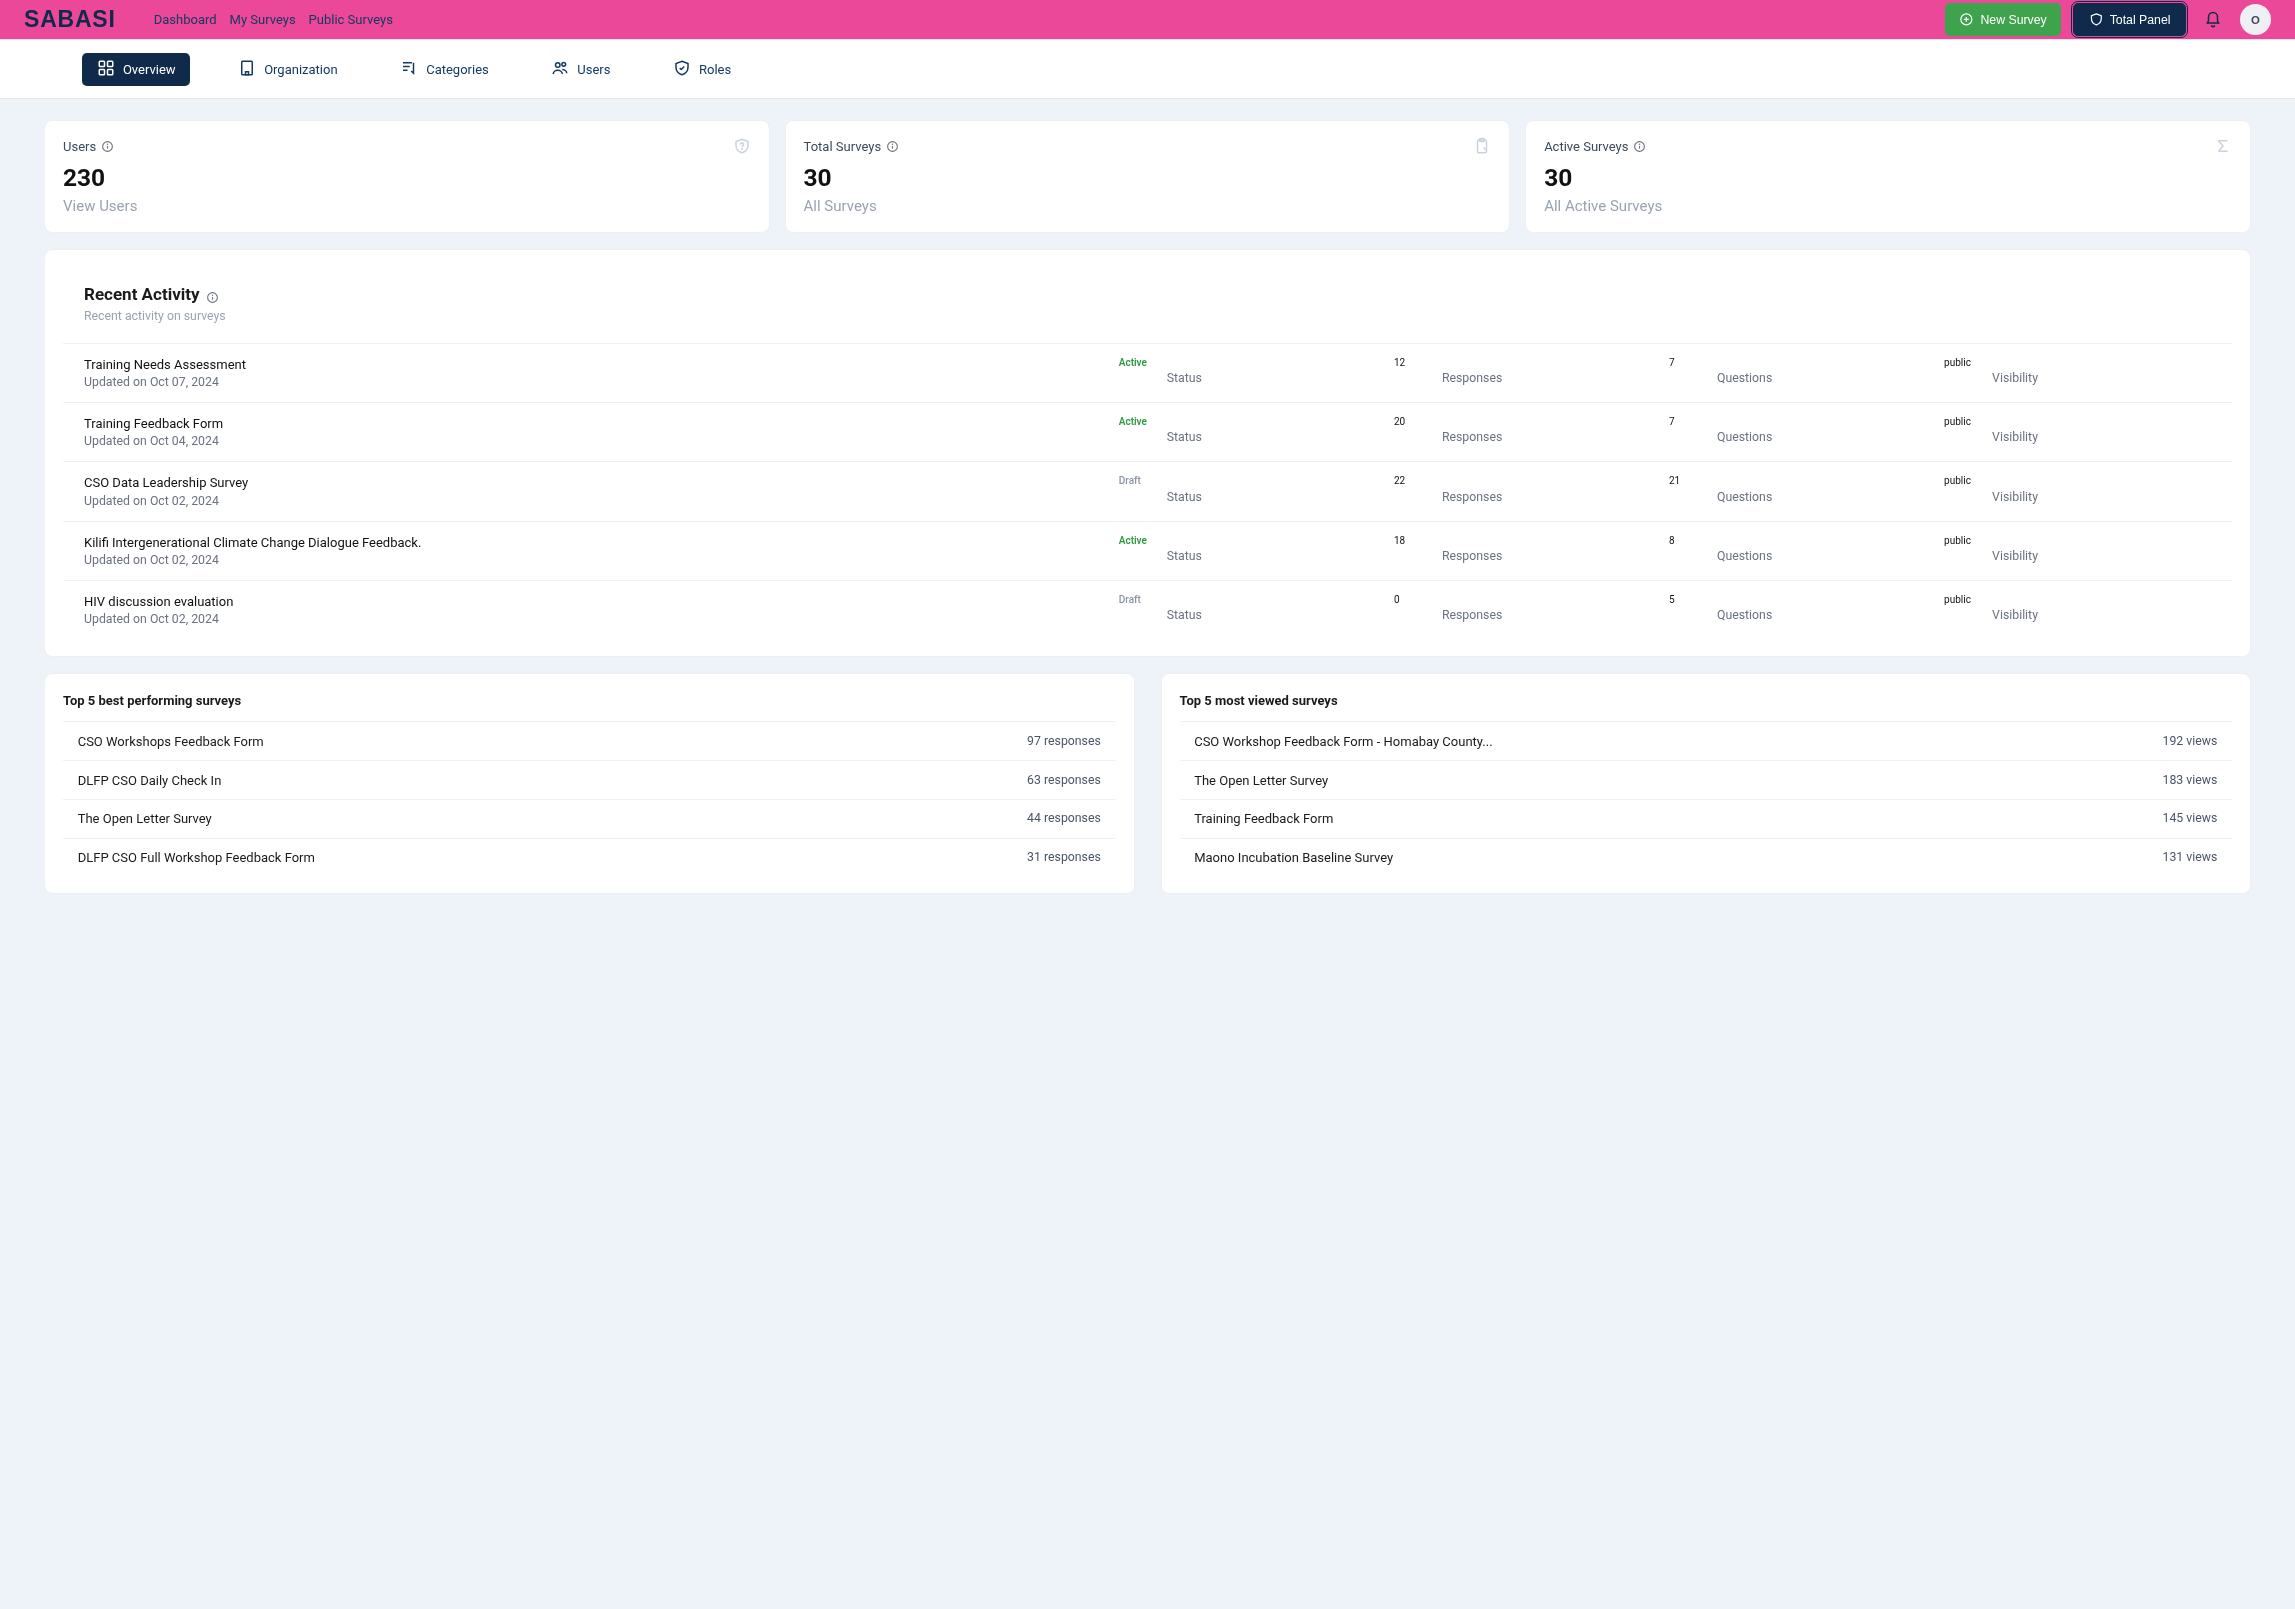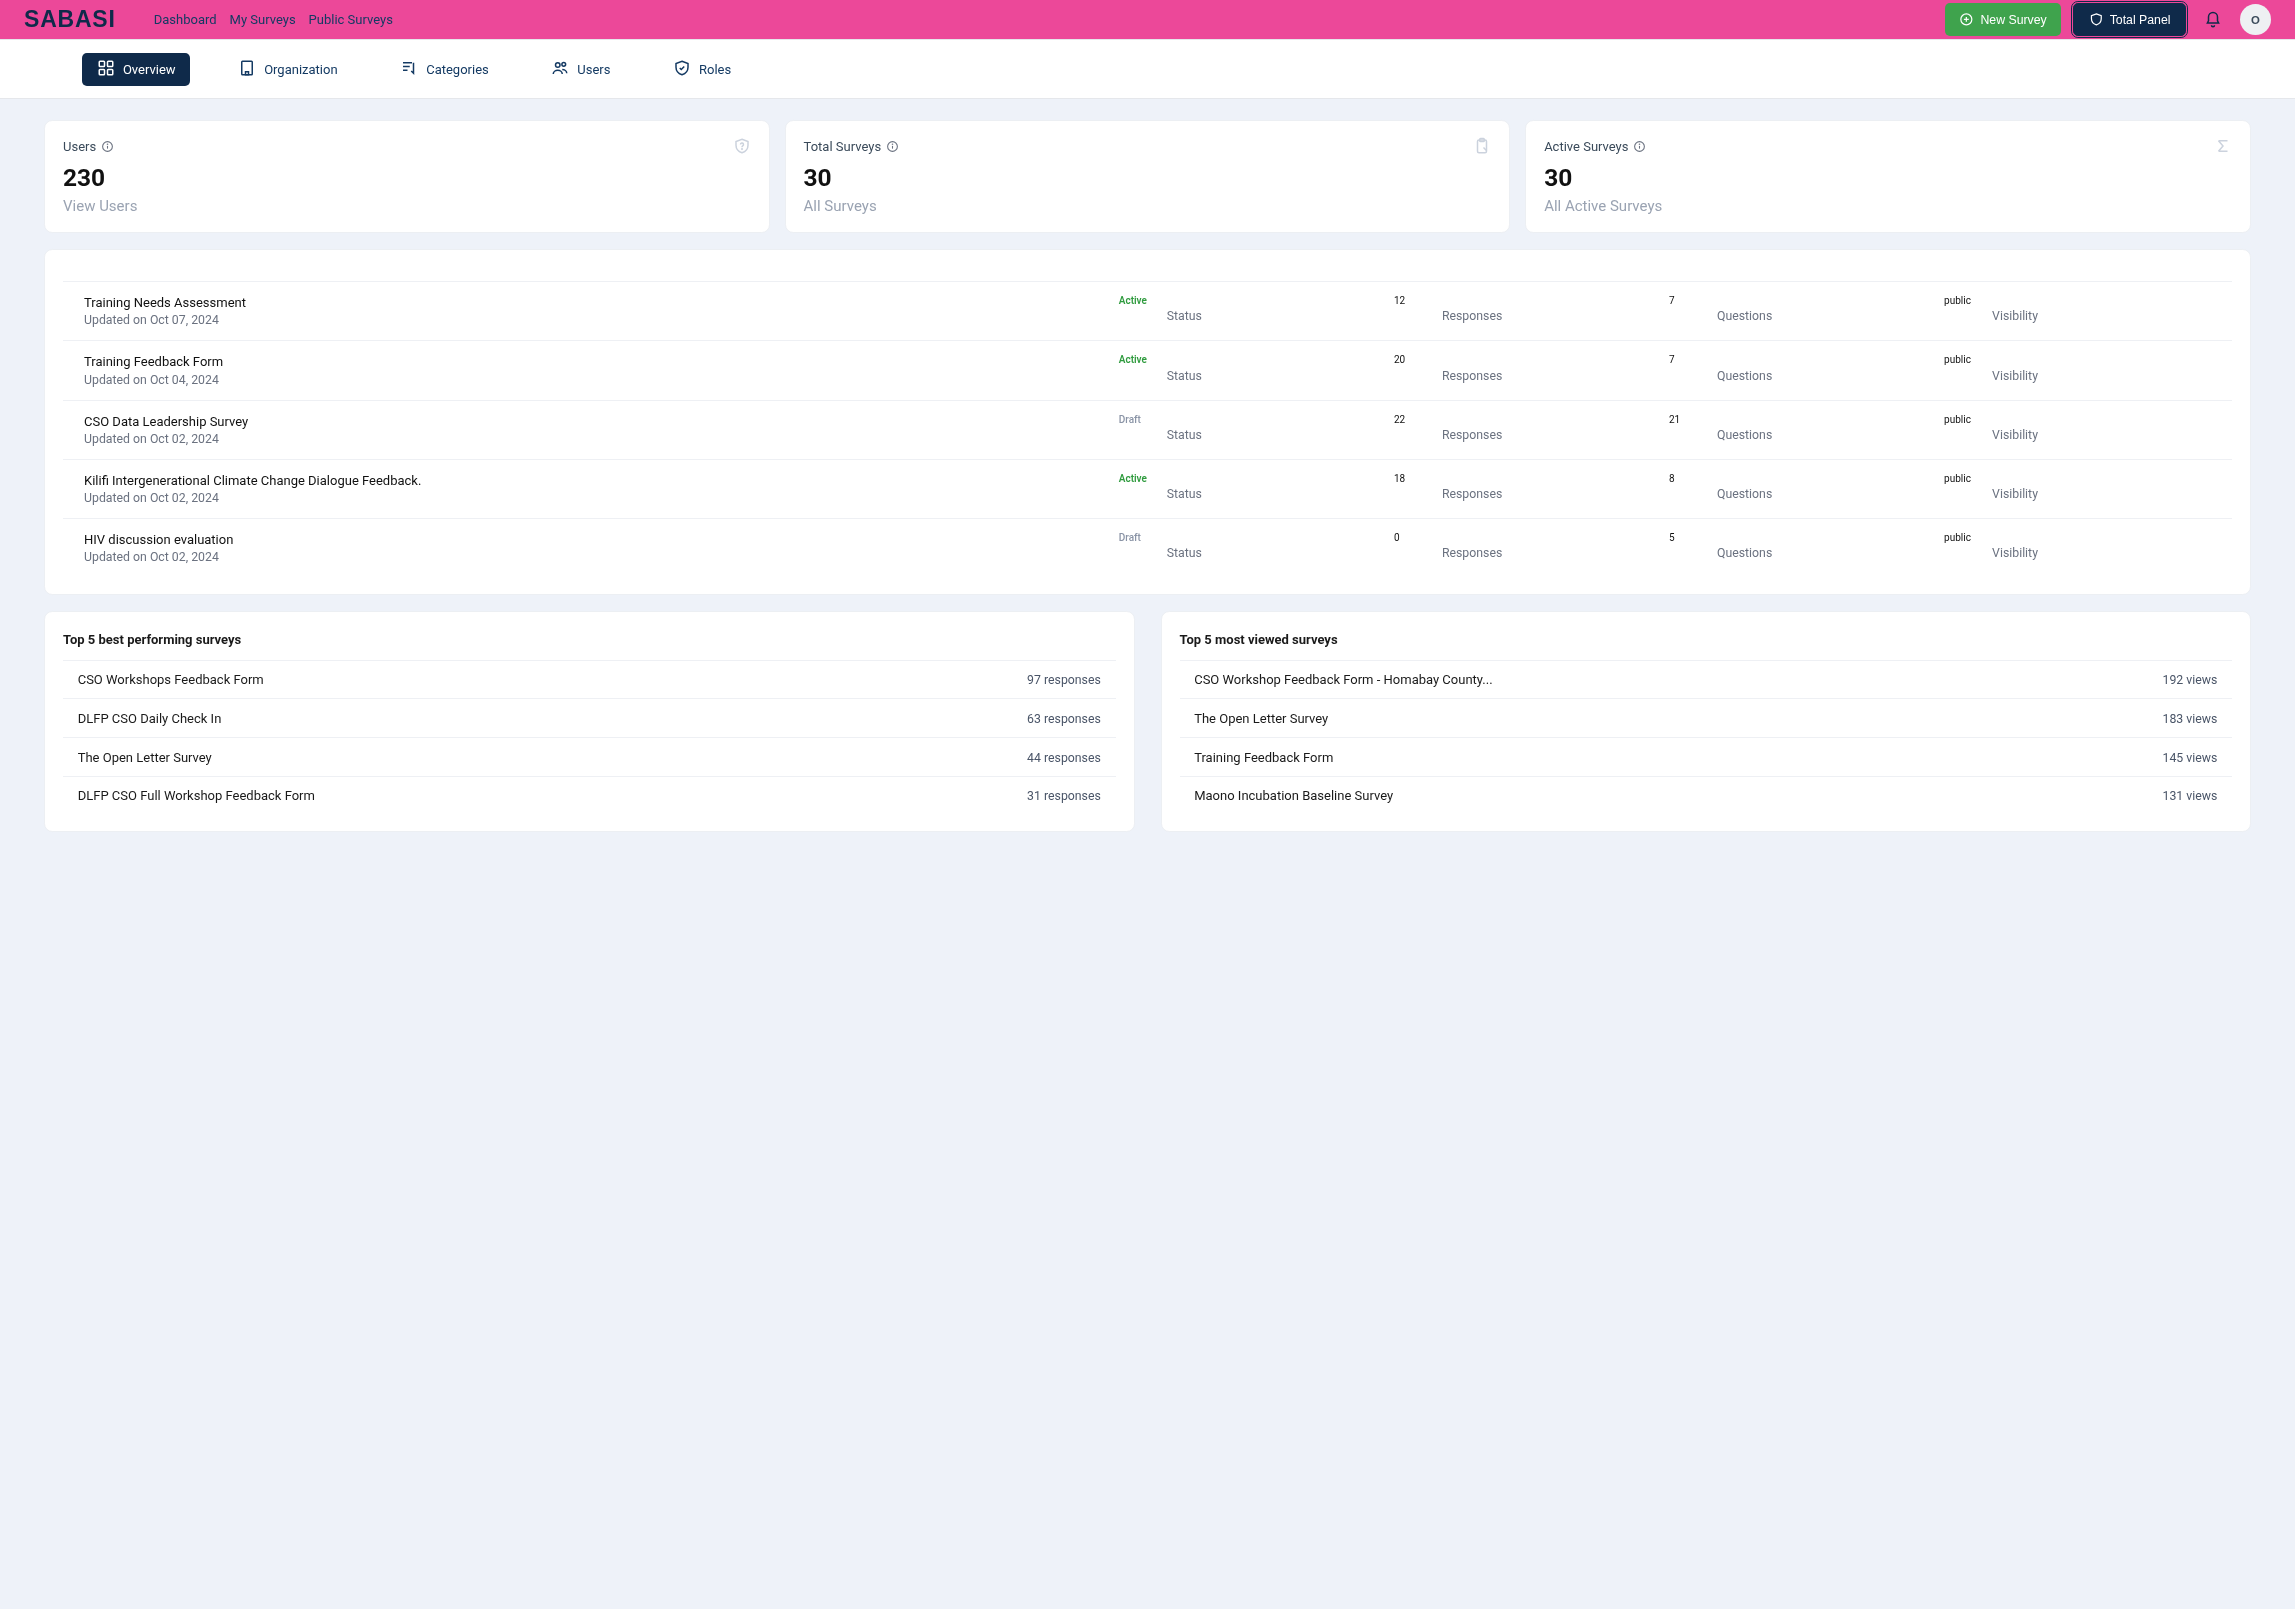--- a/index.html
+++ b/index.html
@@ -98,21 +98,21 @@
   .act-name { font-size:13px; color:#111;}
   .act-meta { font-size:12.3px; color:#6b7280; margin-top:3.3px;}
   .act-val { font-size:10px; color:#111;}
   .act-val.green { color:#2f9b3e; font-weight:600;}
   .act-val.gray { color:#8a94a6; font-weight:500;}
   .act-label { font-size:12.3px; color:#6b7280; margin-top:3.3px;margin-left:48px;}
   
   .lists { display:grid; grid-template-columns: 1fr 1fr; gap:26px; margin-top:16.3px;}
   .list-title { font-size:13px; font-weight:700; padding:3.3px 0 13px;}
   .list-item {
-    display:flex; justify-content:space-between; align-items:flex-end;
+    display:flex; justify-content:space-between; align-items:flex-start;
     padding:11.4px 14.7px; border-top:0.8px solid #eef0f4; font-size:13px;
   }
   .list-item .muted { color:#4a5568; font-size:12.3px;}
 </style>
 </head>
 <body>
 
 <div class="topbar">
   <div class="logo">SABASI</div>
   <nav class="topnav">
@@ -259,20 +259,31 @@
         <span class="corner-icon"><svg viewBox="0 0 24 24" fill="none" stroke="currentColor" stroke-width="2">
               <path d="M6 5h12M6 19h12M6 5l6 7-6 7"></path>
             </svg></span>
       </div>
       <div class="stat-value">30</div>
       <div class="stat-link">All Active Surveys</div>
     </div>
   </div>
 
   <div class="card activity">
+    <div class="activity-head">
+      <div class="activity-title">
+        <span>Recent Activity</span>
+        <span class="info-icon"><svg viewBox="0 0 24 24" fill="none" stroke="currentColor" stroke-width="2">
+              <circle cx="12" cy="12" r="9"></circle>
+              <line x1="12" y1="11" x2="12" y2="16"></line>
+              <circle cx="12" cy="8" r="0.5" fill="currentColor"></circle>
+            </svg></span>
+      </div>
+      <div class="activity-sub">Recent activity on surveys</div>
+    </div>
     <div class="activity-list" id="activity-list">
         <div class="activity-row">
           <div>
             <div class="act-name">Training Needs Assessment</div>
             <div class="act-meta">Updated on Oct 07, 2024</div>
           </div>
           <div>
             <div class="act-val green">Active</div>
             <div class="act-label">Status</div>
           </div>

